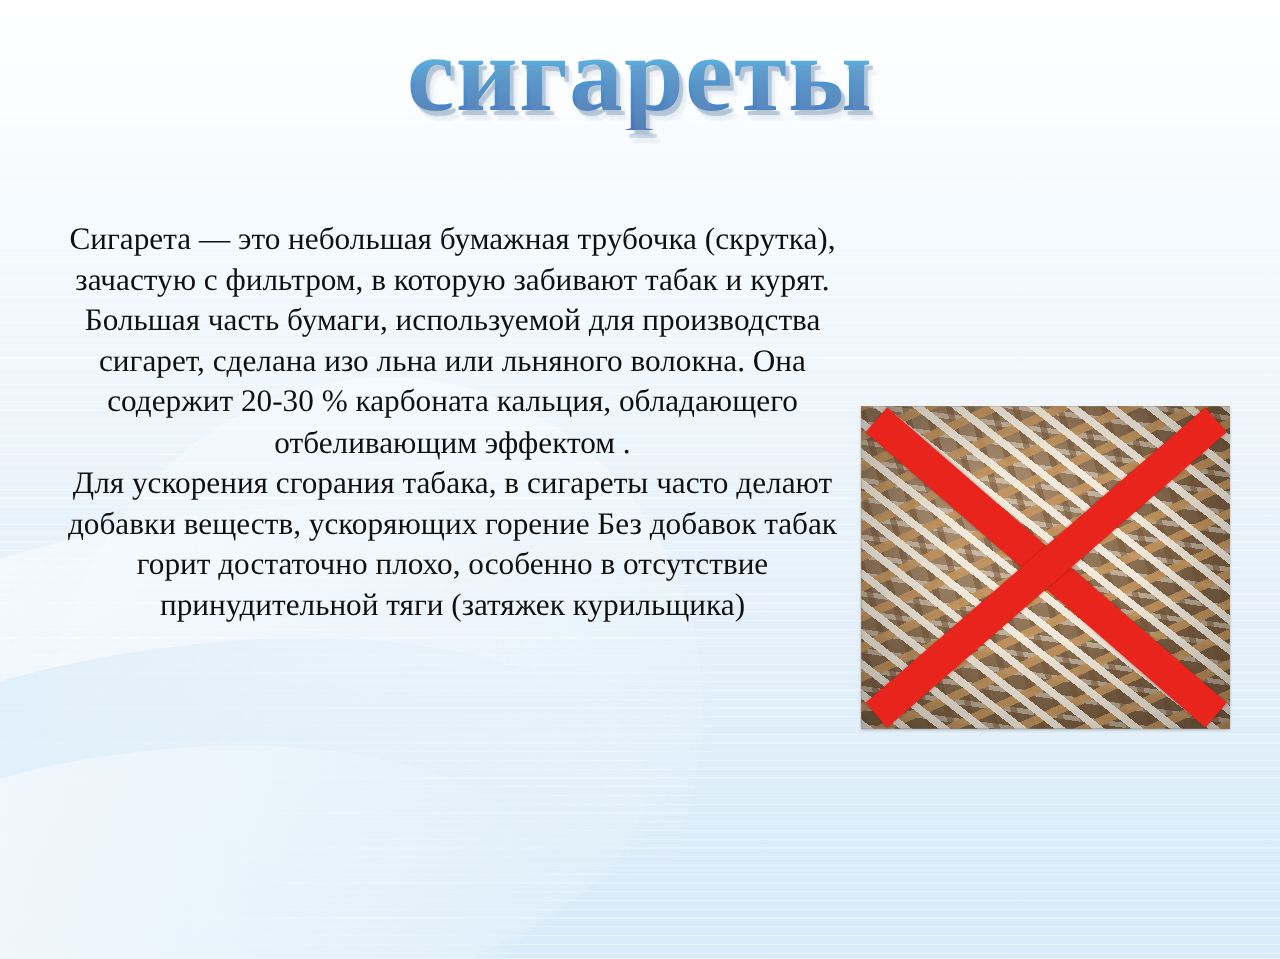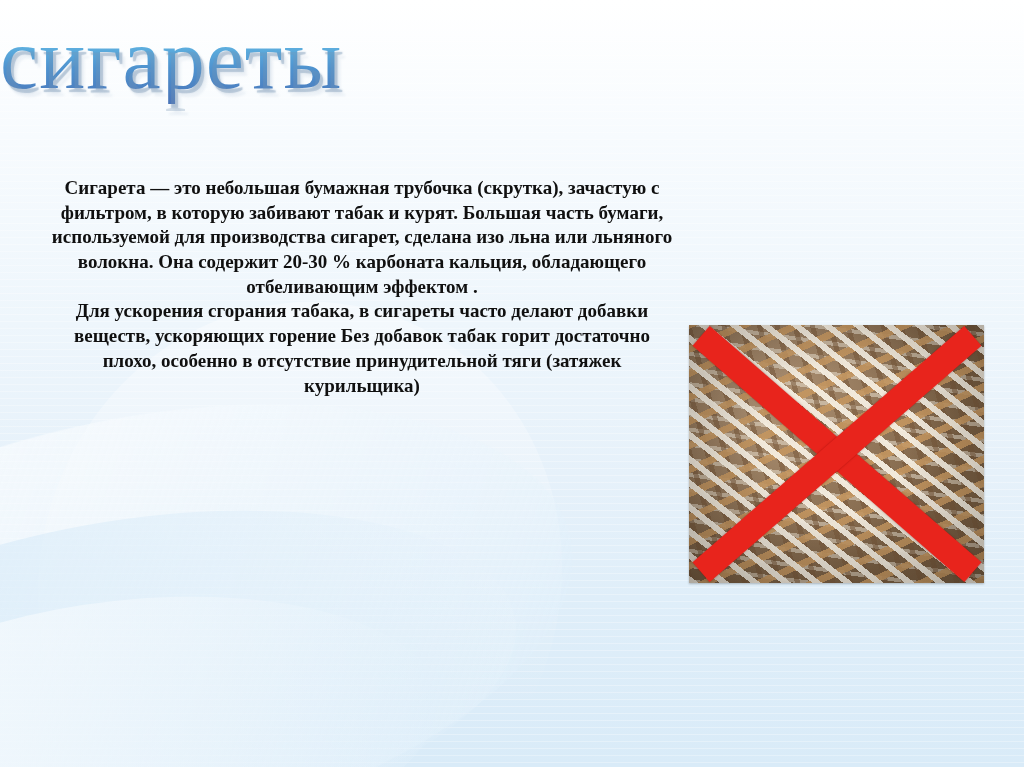--- a/index.html
+++ b/index.html
@@ -79,22 +79,23 @@
     background: linear-gradient(160deg, rgba(255,255,255,0.45), rgba(255,255,255,0.0) 70%);
     transform: rotate(18deg);
   }
 
   
   .title {
     position: absolute;
     left: 0;
     right: 0;
     top: 14px;
+    text-align: center;
     font-family: "Liberation Serif", serif;
-    font-weight: normal;
+    font-weight: bold;
     font-size: 86px;
     line-height: 1.05;
     letter-spacing: 1px;
     background: linear-gradient(to bottom, #7fd3f0 0%, #63b9e4 28%, #4f93cf 60%, #4a74b8 100%);
     -webkit-background-clip: text;
     background-clip: text;
     color: transparent;
     -webkit-text-fill-color: transparent;
     text-shadow: 3px 4px 0 rgba(120,150,180,0.30);
     filter: drop-shadow(3px 4px 1px rgba(120,150,180,0.35));
@@ -102,22 +103,22 @@
   }
 
   
   .body-text {
     position: absolute;
     left: 48px;
     top: 176px;
     width: 628px;
     text-align: center;
     font-family: "Liberation Serif", serif;
-    font-weight: bold;
-    font-size: 19px;
+    font-weight: normal;
+    font-size: 25px;
     line-height: 1.30;
     color: #101010;
     white-space: pre-wrap;
   }
 
   
   .photo {
     position: absolute;
     left: 689px;
     top: 325px;

